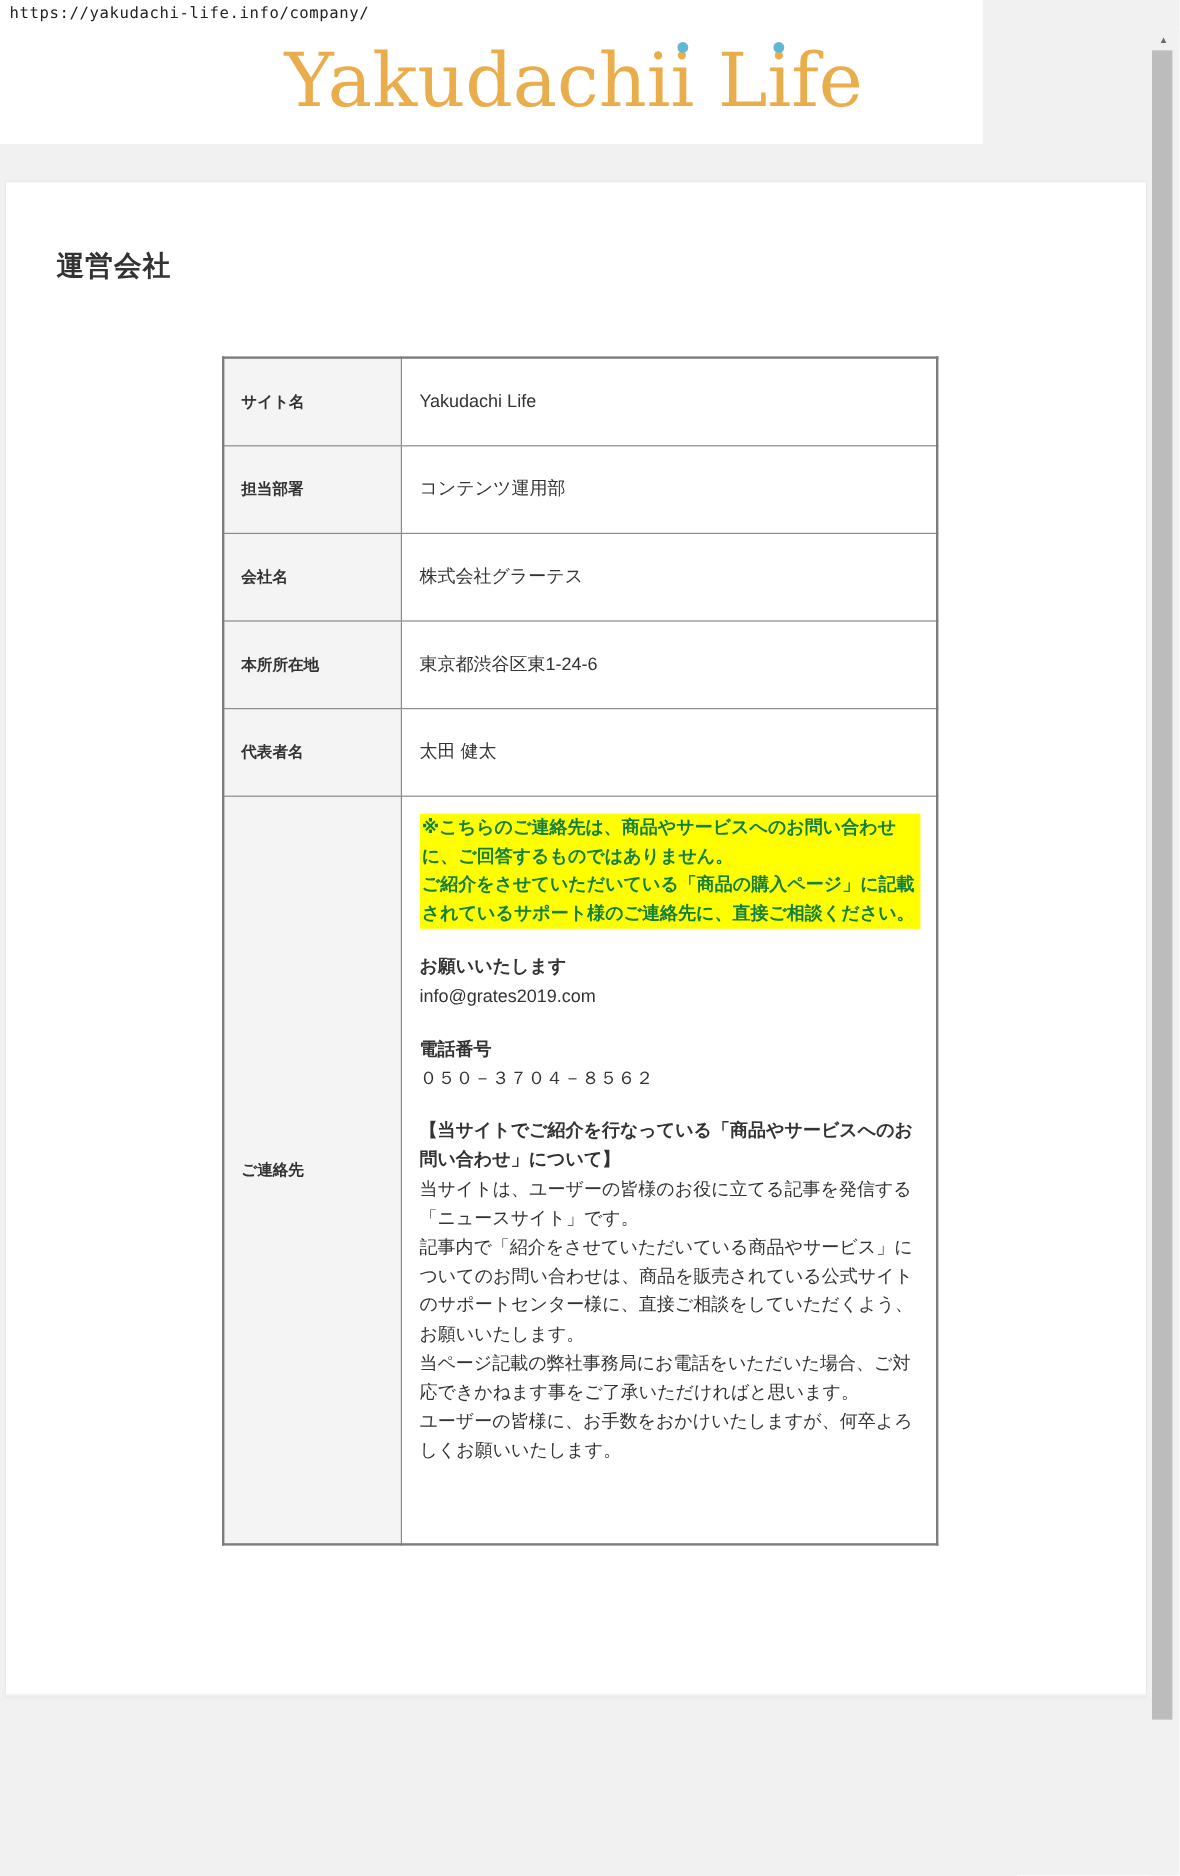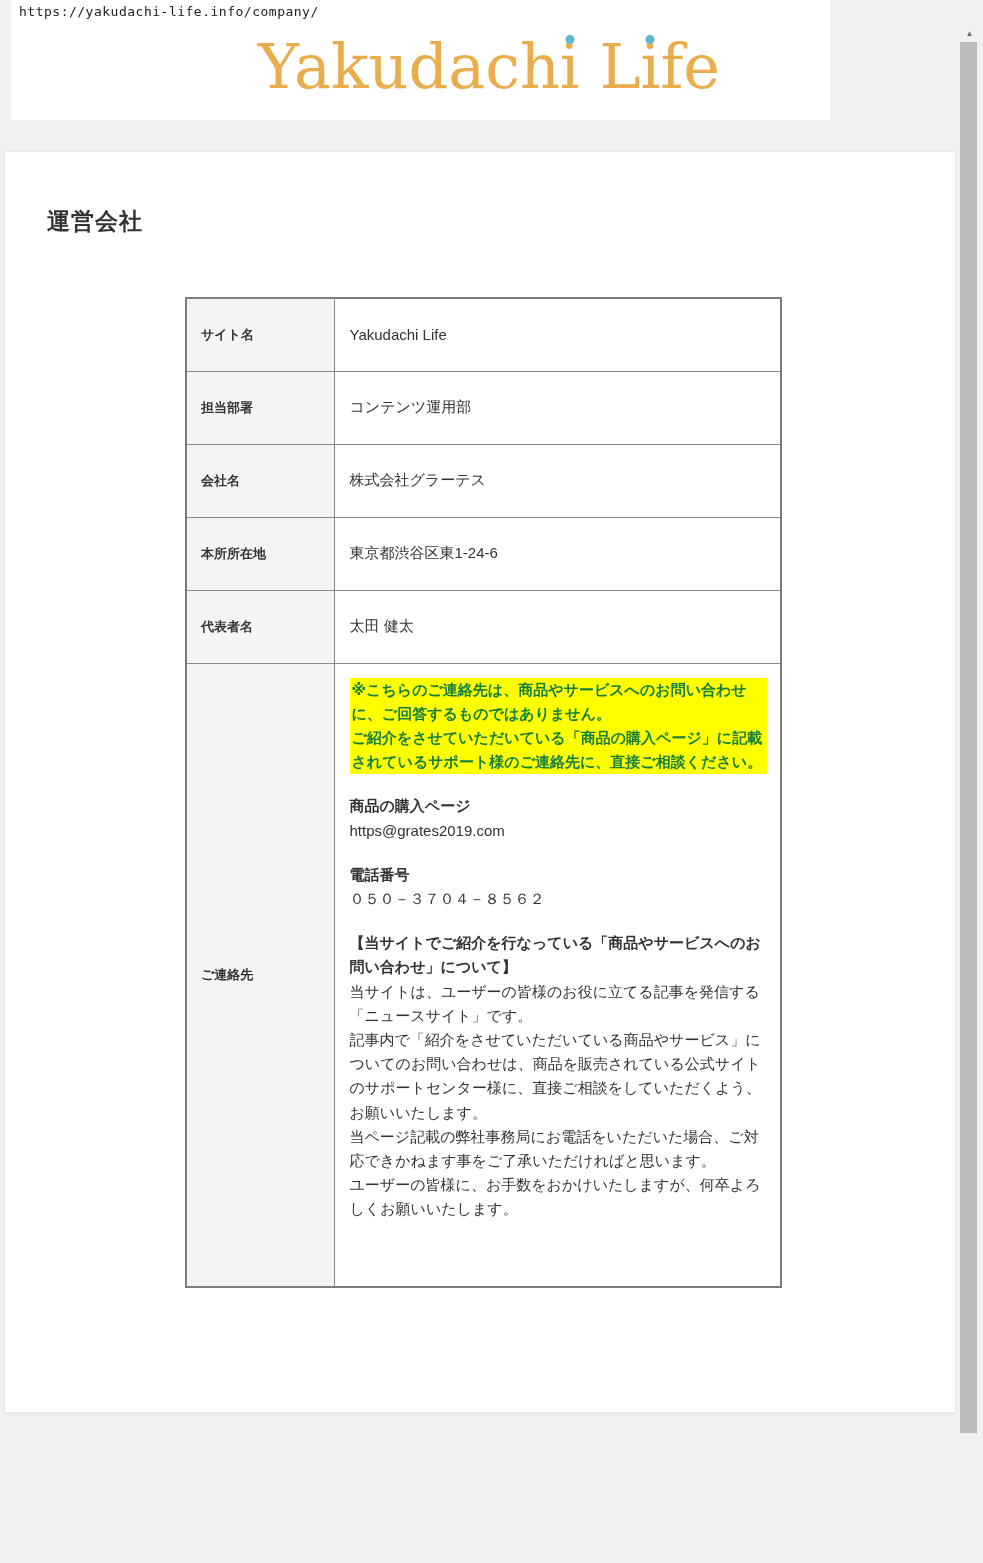--- a/index.html
+++ b/index.html
@@ -11,21 +11,21 @@
     width: 983px;
     height: 1563px;
     background: #f1f1f1;
     overflow: hidden;
     margin: 0 auto;
   }
 
   
   .top-zone {
     position: absolute;
-    left: 11px; top: 0;
+    left: 0; top: 0;
     width: 819px; height: 120px;
     background: #ffffff;
     text-decoration: underline;
   }
   .url-text {
     position: absolute;
     left: 8px; top: 4px;
     font-family: "DejaVu Sans Mono", monospace;
     font-size: 13px;
     color: #222;
@@ -147,21 +147,21 @@
     background: #bcbcbc;
   }
 </style>
 </head>
 <body>
 
 <div class="screen">
 
   <div class="top-zone">
     <div class="url-text">https://yakudachi-life.info/company/</div>
-    <div class="logo"><span>Yakudach</span><span class="logo-i">i</span><span> L</span><span class="logo-i">i</span><span>fe</span></div>
+    <div class="logo"><span>Yakudachi</span><span class="logo-i">i</span><span> L</span><span class="logo-i">i</span><span>fe</span></div>
   </div>
 
   <div class="card">
     <h1 class="page-title">運営会社</h1>
 
     <table class="company">
       <tbody>
         <tr class="simple-row">
           <th>サイト名</th>
           <td class="value-cell">Yakudachi Life</td>
@@ -181,22 +181,22 @@
         <tr class="simple-row">
           <th>代表者名</th>
           <td class="value-cell">太田 健太</td>
         </tr>
         <tr class="contact-row">
           <th>ご連絡先</th>
           <td class="contact-cell">
             <div class="notice">※こちらのご連絡先は、商品やサービスへのお問い合わせに、ご回答するものではありません。
 ご紹介をさせていただいている「商品の購入ページ」に記載されているサポート様のご連絡先に、直接ご相談ください。</div>
             <div class="contact-block">
-              <div class="bold-line">商品の購入ページ</div>
-              <div>https@grates2019.com</div>
+              <div class="bold-line">お願いいたします</div>
+              <div>info@grates2019.com</div>
             </div>
             <div class="contact-block">
               <div class="bold-line">電話番号</div>
               <div>０５０－３７０４－８５６２</div>
             </div>
             <div class="contact-block">
               <div class="bold-line pre">【当サイトでご紹介を行なっている「商品やサービスへのお問い合わせ」について】</div>
               <div class="pre">当サイトは、ユーザーの皆様のお役に立てる記事を発信する「ニュースサイト」です。
 記事内で「紹介をさせていただいている商品やサービス」についてのお問い合わせは、商品を販売されている公式サイトのサポートセンター様に、直接ご相談をしていただくよう、お願いいたします。
 当ページ記載の弊社事務局にお電話をいただいた場合、ご対応できかねます事をご了承いただければと思います。

